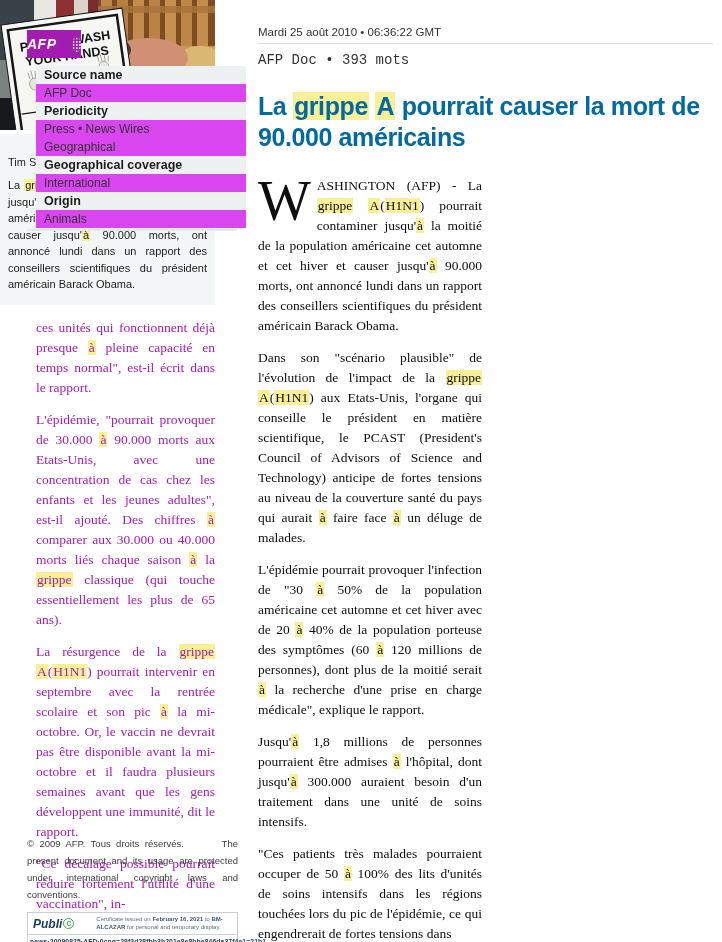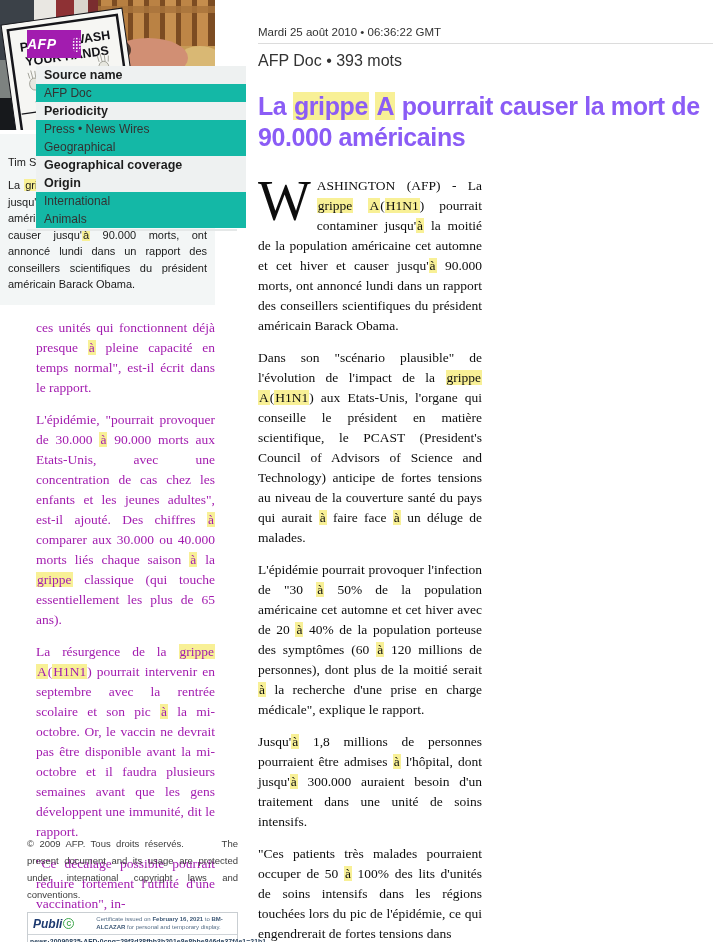--- a/index.html
+++ b/index.html
@@ -11,29 +11,29 @@
         display:flex;align-items:center;justify-content:center;gap:15px;}
   .logo .afp-txt{color:#fff;font-weight:bold;font-style:italic;font-size:14px;letter-spacing:.5px;}
   .logo .globe{width:15px;height:15px;border-radius:50%;
         background-image:radial-gradient(#ffffff 0.9px,rgba(255,255,255,0) 1.2px);
         background-size:3.2px 3.2px;background-position:0 0;}
 
   
   .sidebar{position:absolute;left:27px;top:66px;width:210px;}
   .srow{box-sizing:border-box;width:100%;padding:2px 8px;height:18px;line-height:14px;font-size:12px;margin-left:9px;}
   .srow.label{background:#eef1f1;font-weight:bold;color:#1d1d1d;font-size:12.5px;}
-  .srow.value{background:#14b8a6;color:#333;}
+  .srow.value{background:#d946ef;color:#333;}
   .sidebar-end{height:2px;background:#e5e8e8;margin-top:1px;}
 
   
   .date-line{position:absolute;left:258px;top:26px;font-size:11.5px;color:#333;}
   .rule{position:absolute;left:258px;top:43px;width:455px;height:1px;background:#dcdcdc;}
-  .doc-line{position:absolute;left:258px;top:52px;font-size:16px;color:#333;}
+  .doc-line{position:absolute;left:258px;top:52px;font-size:14px;color:#333;font-family:Liberation Mono, monospace;}
   .headline{position:absolute;left:258px;top:74px;width:462px;font-size:25px;line-height:31px;
-            font-weight:bold;color:#8b5cf6;letter-spacing:-0.4px;}
+            font-weight:bold;color:#0369a1;letter-spacing:-0.4px;}
 
   
   .hl{background:#f8f096;padding:0 1px;}
 
   
   .col{position:absolute;font-family:"Liberation Serif",serif;font-size:13.5px;line-height:20px;
        text-align:justify;color:#0d0d0d;}
   .col-left{left:258px;top:176px;width:224px;}
   .col-right{left:490px;top:168px;width:215px;font-size:0;}
   .para{margin:0 0 12px 0;}
@@ -74,22 +74,22 @@
     <span class="globe"></span>
   </div>
 
   <div class="sidebar">
     <div class="srow label">Source name</div>
     <div class="srow value">AFP Doc</div>
     <div class="srow label">Periodicity</div>
     <div class="srow value">Press • News Wires</div>
     <div class="srow value">Geographical</div>
     <div class="srow label">Geographical coverage</div>
+    <div class="srow value">International</div>
     <div class="srow label">Origin</div>
-    <div class="srow value">International</div>
     <div class="srow value">Animals</div>
     <div class="sidebar-end"></div>
   </div>
 
   <div class="date-line">Mardi 25 août 2010 • 06:36:22 GMT</div>
   <div class="rule"></div>
   <div class="doc-line">AFP Doc • 393 mots</div>
   <h1 class="headline">La <span class="hl">grippe</span> <span class="hl">A</span> pourrait causer la mort de 90.000 américains</h1>
 
   <div class="col col-left">

